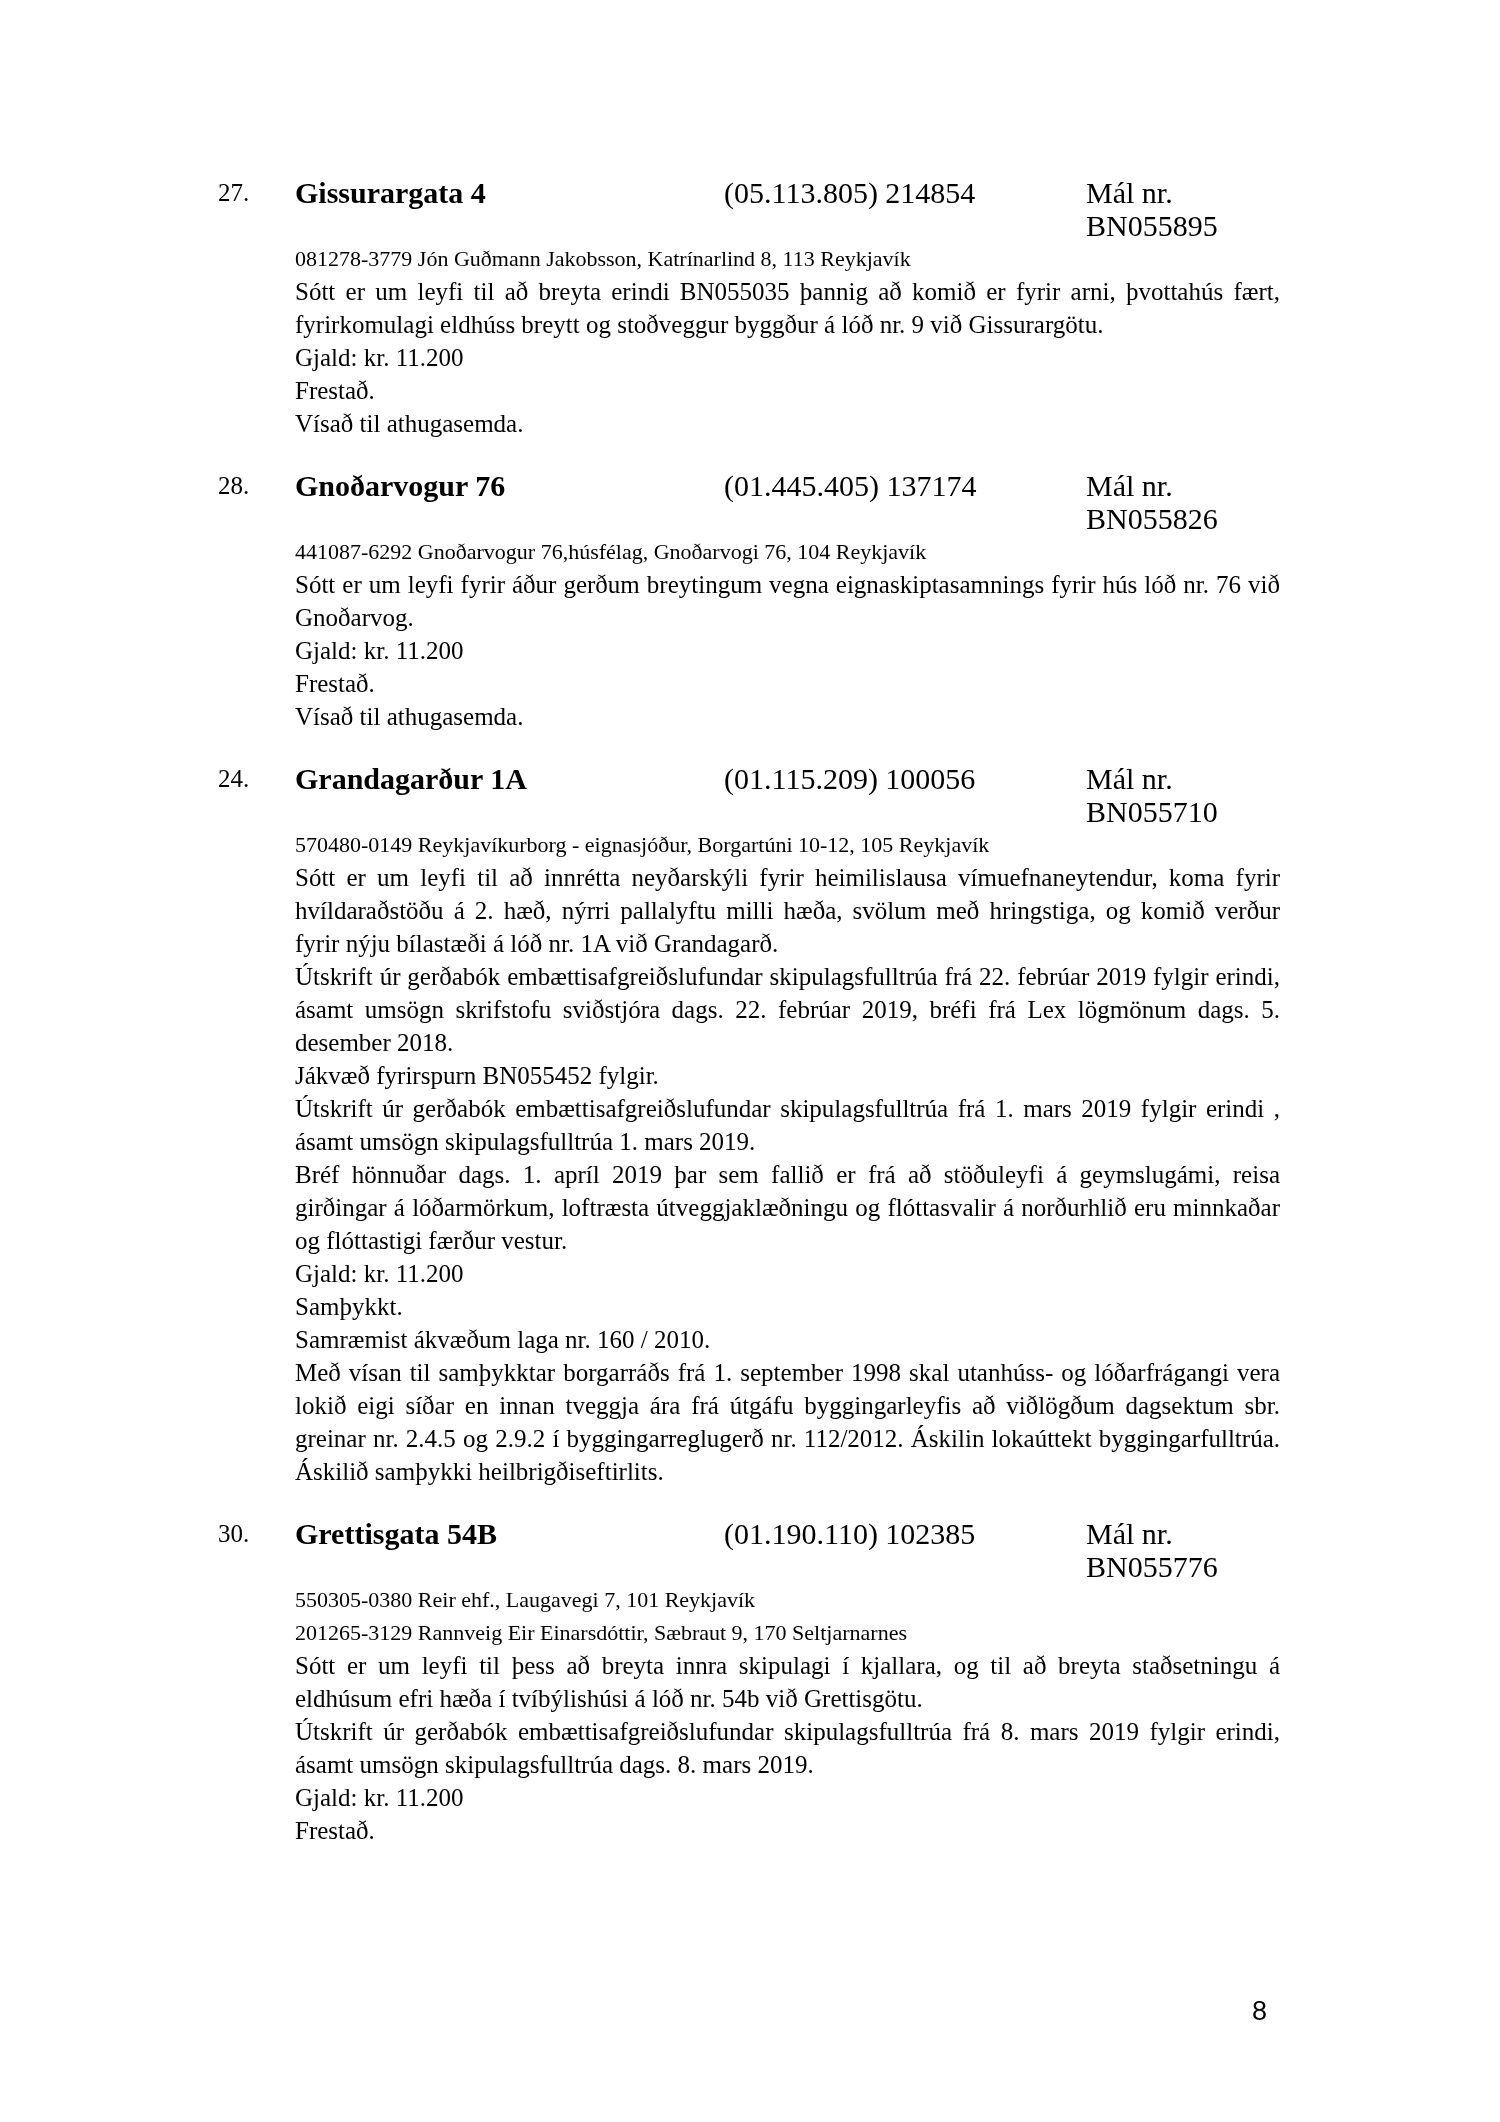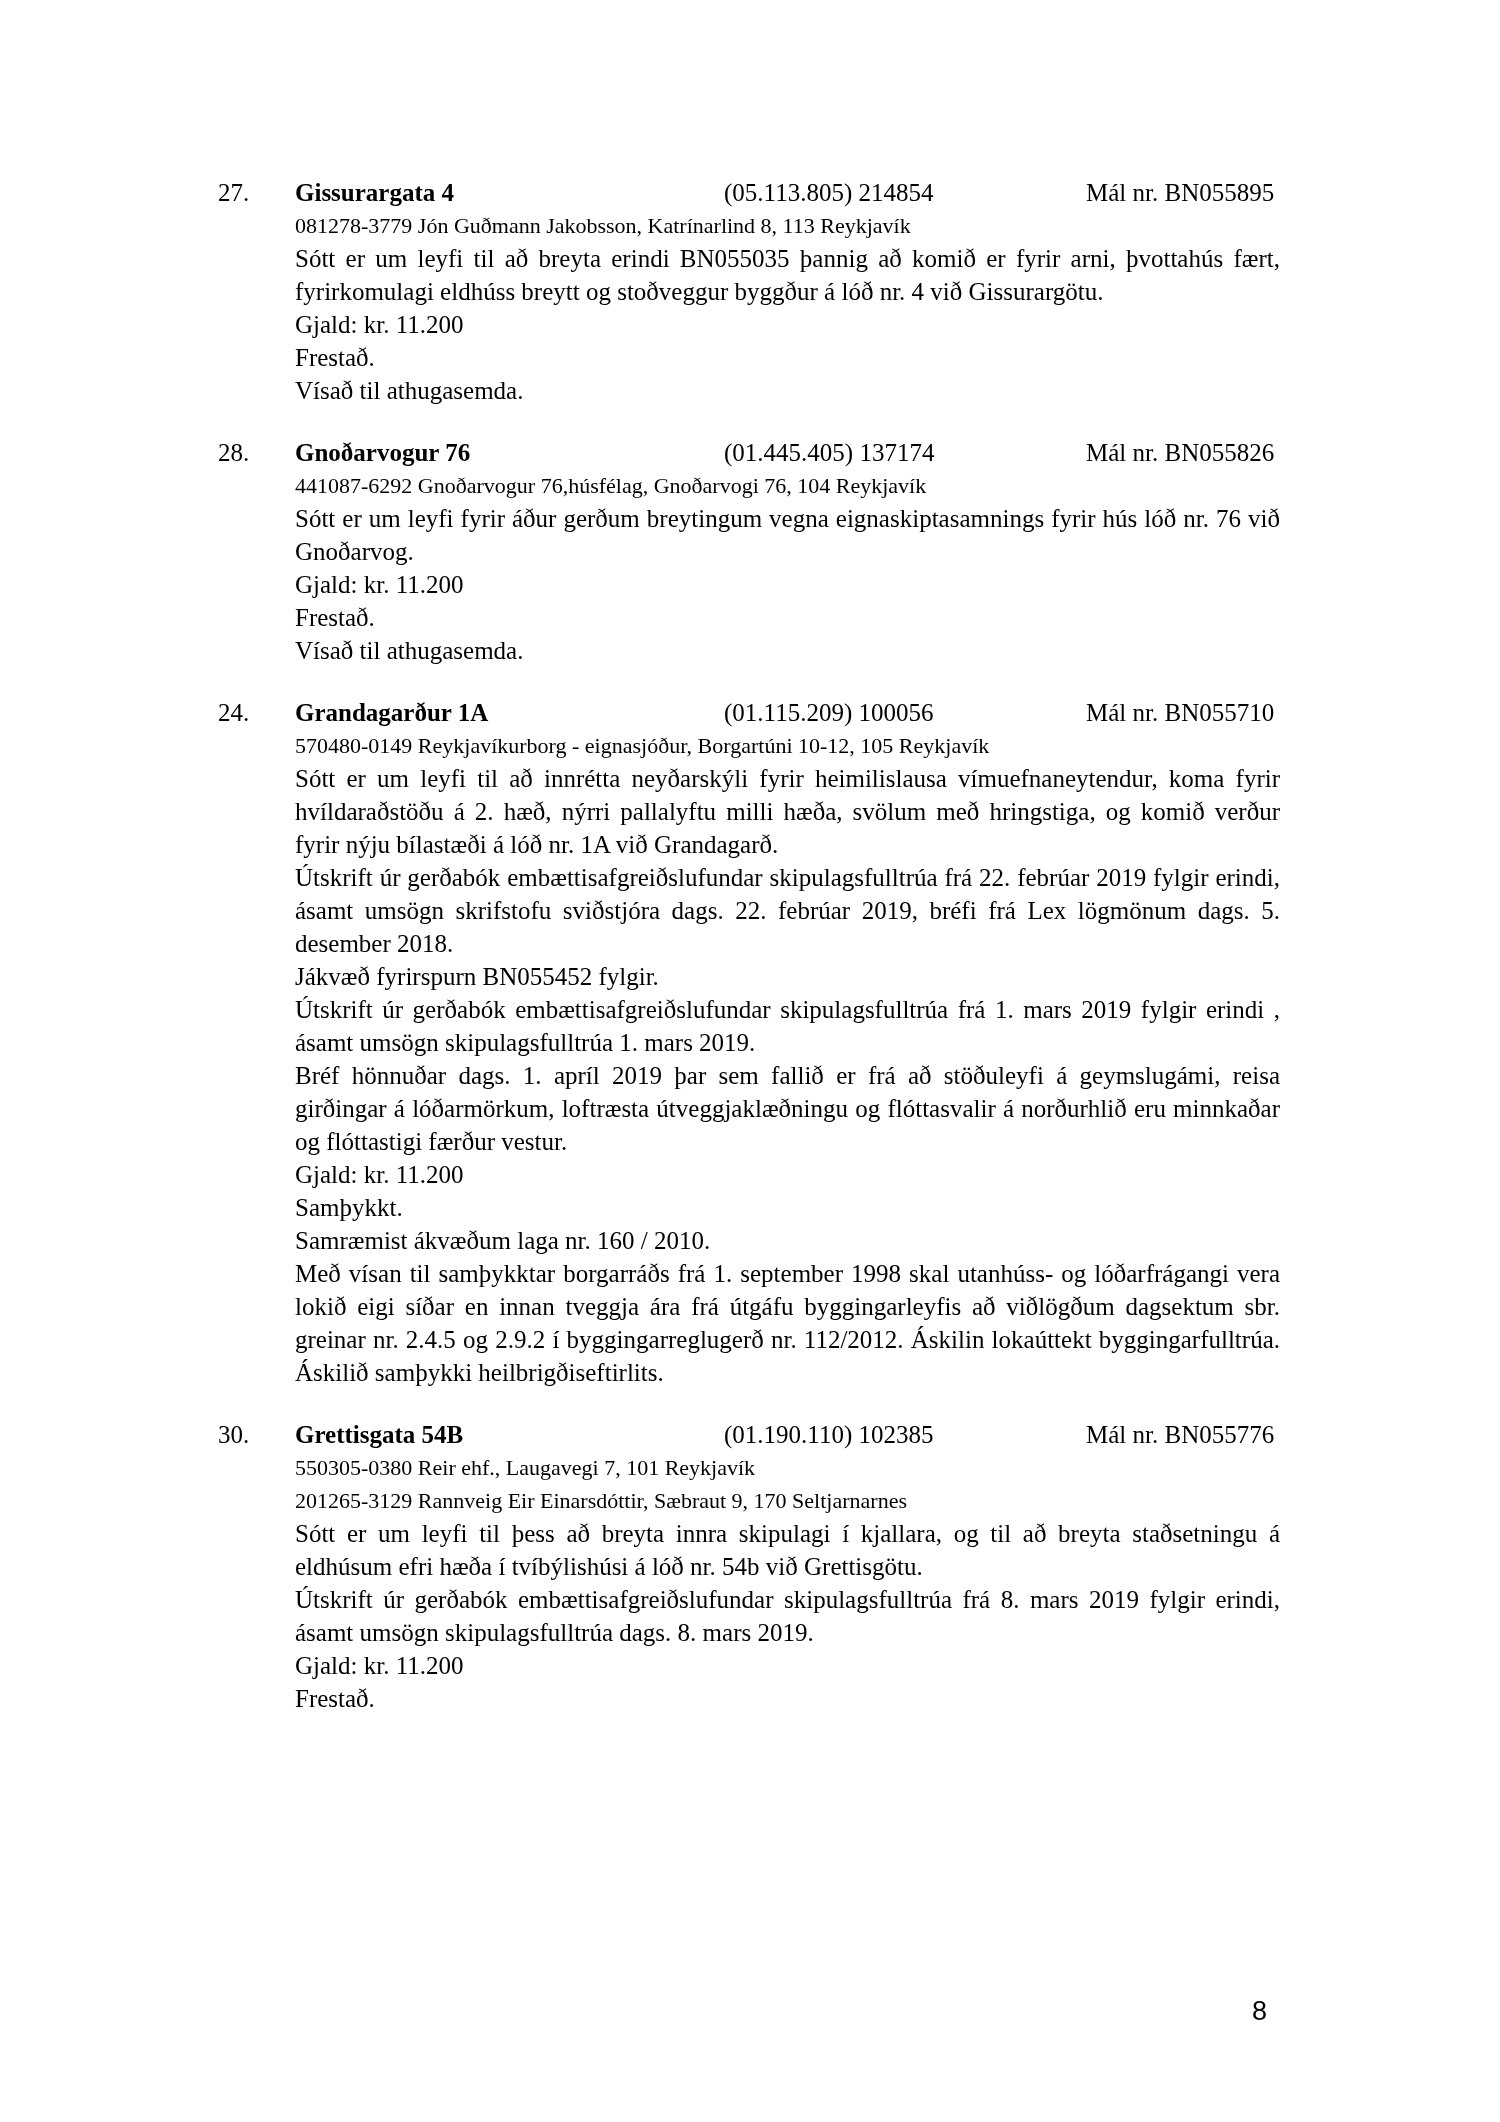--- a/index.html
+++ b/index.html
@@ -19,21 +19,21 @@
     position: absolute;
     left: 218px; top: 176px;
     width: 1062px;
   }
   .case-item { display: flex; margin-bottom: 29px; }
   .num {
     flex: none; width: 77px;
     font-size: 25px; line-height: 33px;
   }
   .body { flex: none; width: 985px; }
-  .head { display: flex; font-size: 25px; line-height: 33px; align-items: center; }
+  .head { display: flex; font-size: 30px; line-height: 33px; }
   .addr { flex: none; width: 429px; font-weight: bold; }
   .parcel { flex: none; width: 338px; }
   .case { flex: 1; margin-left: 24px; }
   p.owner {
     margin: 0; font-size: 22px; line-height: 33px;
   }
   p.para {
     margin: 0; font-size: 25px; line-height: 33px;
     text-align: justify;
   }
@@ -53,21 +53,21 @@
 
     <div class="case-item">
       <div class="num">27.</div>
       <div class="body">
         <div class="head">
           <span class="addr">Gissurargata 4</span>
           <span class="parcel">(05.113.805) 214854</span>
           <span class="case">Mál nr. BN055895</span>
         </div>
         <p class="owner">081278-3779 Jón Guðmann Jakobsson, Katrínarlind 8, 113 Reykjavík</p>
-        <p class="para">Sótt er um leyfi til að breyta erindi BN055035 þannig að komið er fyrir arni, þvottahús fært, fyrirkomulagi eldhúss breytt og stoðveggur byggður á lóð nr. 4 við Gissurargötu.</p>
+        <p class="para">Sótt er um leyfi til að breyta erindi BN055035 þannig að komið er fyrir arni, þvottahús fært, fyrirkomulagi eldhúss breytt og stoðveggur byggður á lóð nr. 9 við Gissurargötu.</p>
         <p class="para">Gjald: kr. 11.200</p>
         <p class="para italic">Frestað.</p>
         <p class="para italic">Vísað til athugasemda.</p>
       </div>
     </div>
 
     <div class="case-item">
       <div class="num">28.</div>
       <div class="body">
         <div class="head">

